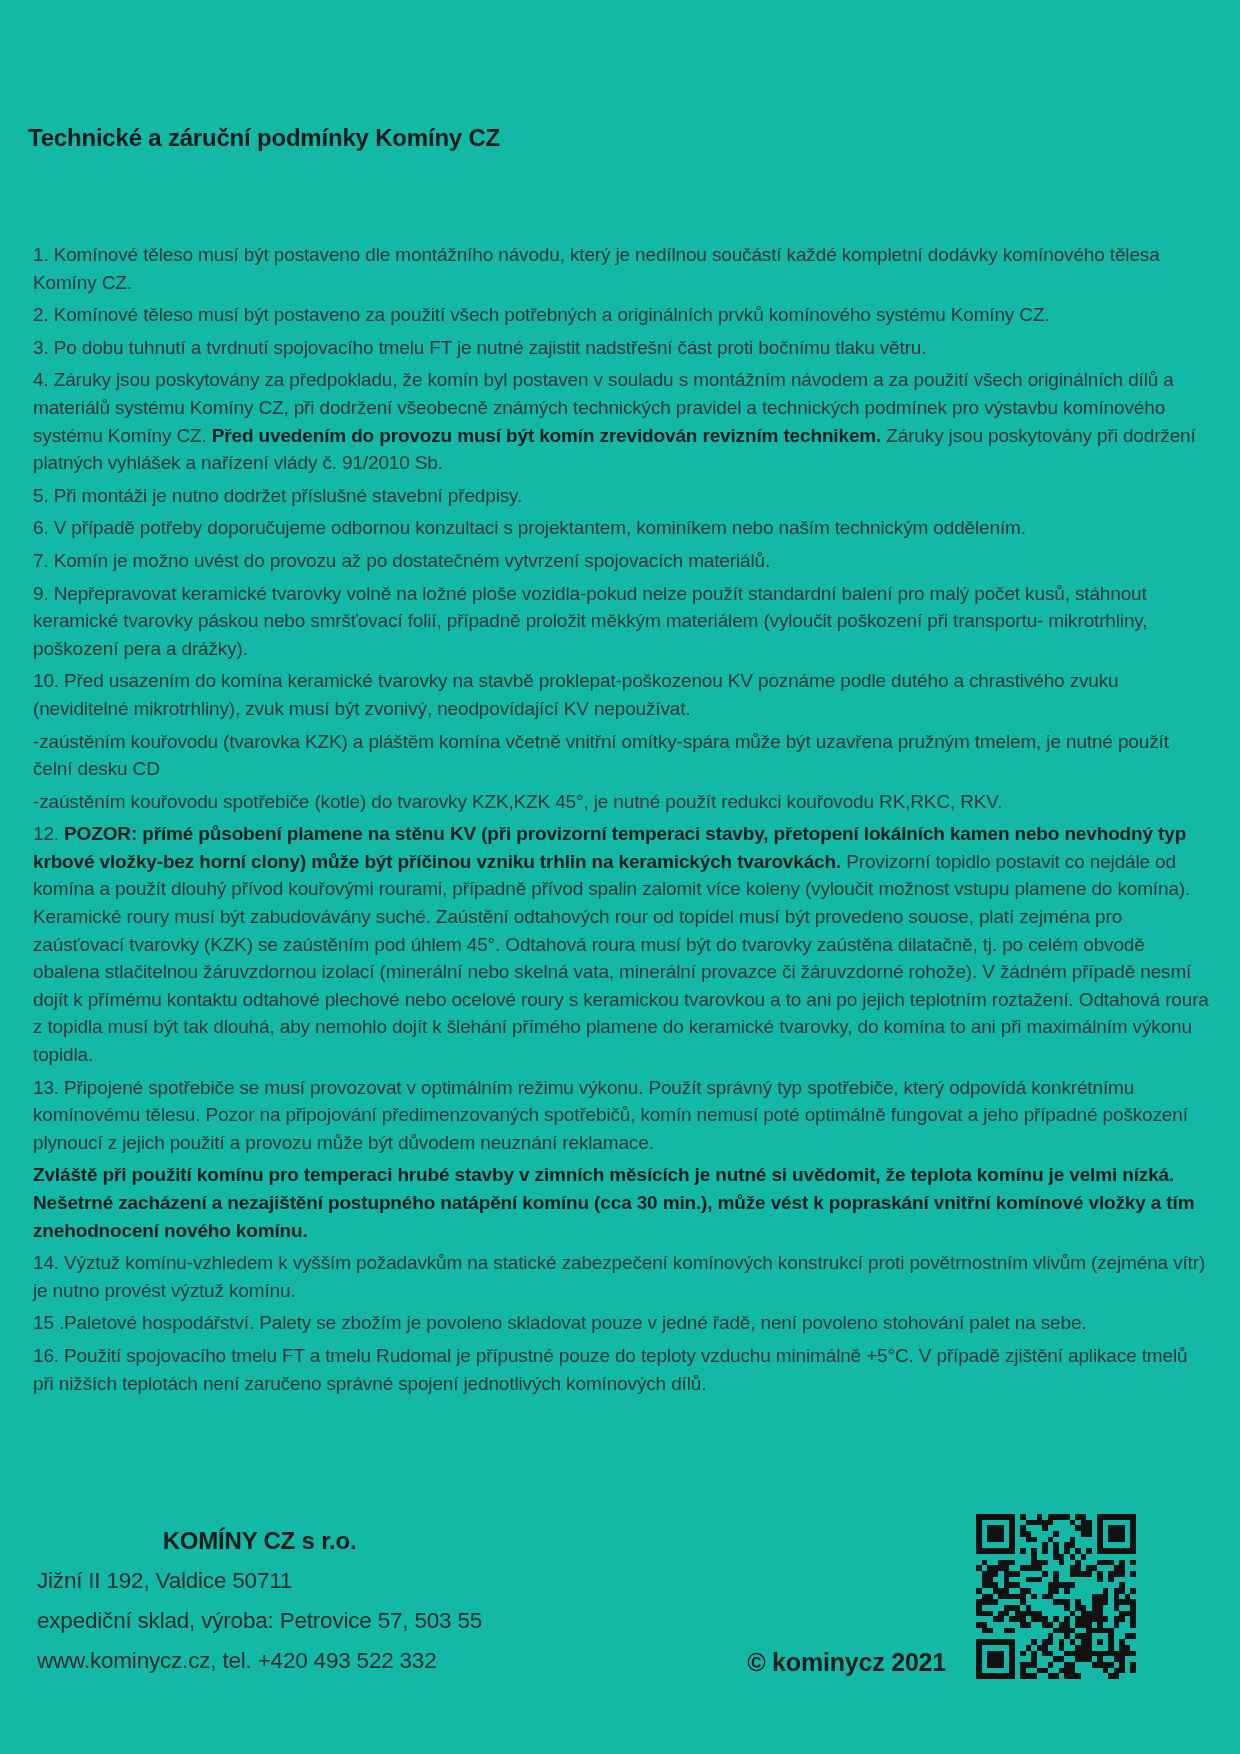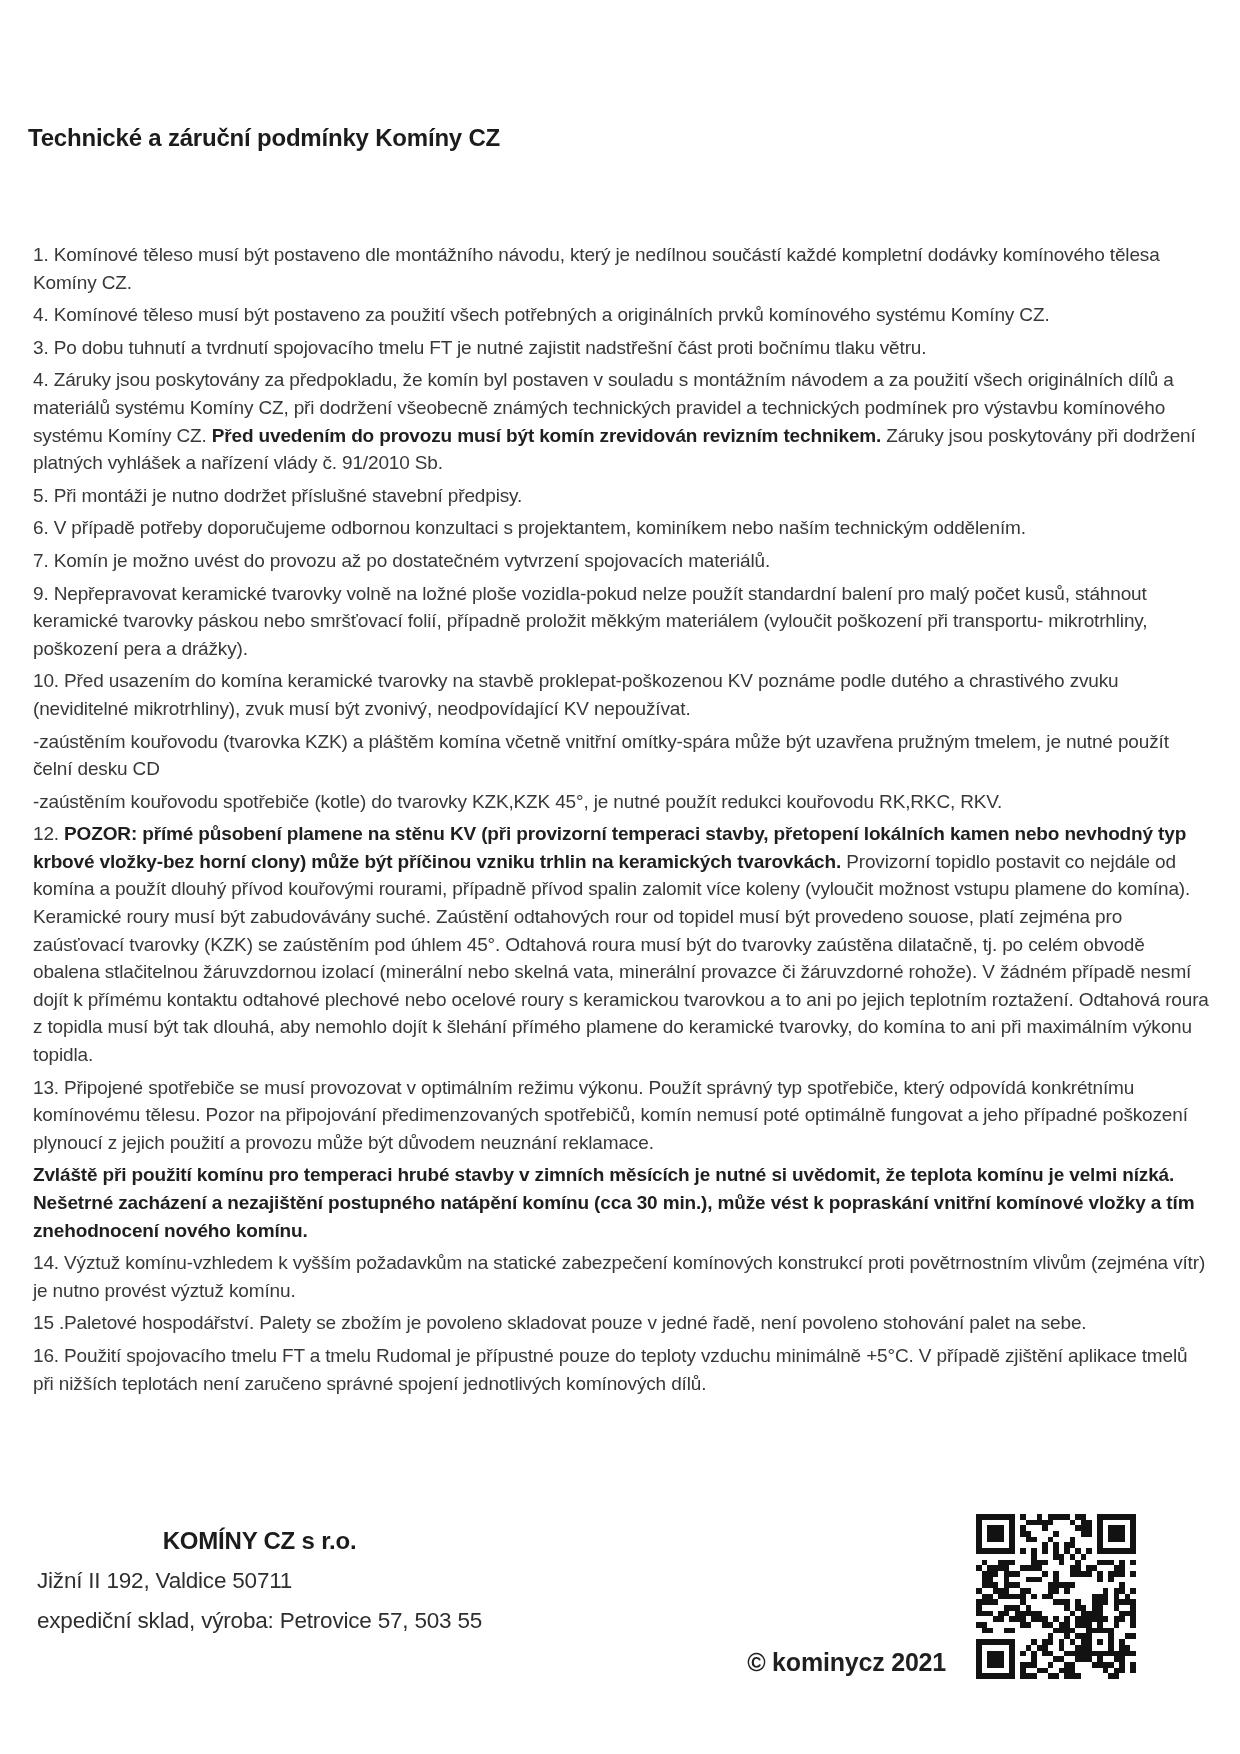--- a/index.html
+++ b/index.html
@@ -1,21 +1,21 @@
 <!DOCTYPE html>
 <html><head>
 <meta charset="utf-8">
 <style>
   html, body { margin: 0; padding: 0; background: #e8e8e8; }
   .page {
     position: relative;
     width: 1240px;
     height: 1754px;
     margin: 0 auto;
-    background: #ffffff;
+    background: #14b8a6;
     font-family: "Liberation Sans", sans-serif;
     color: #383838;
     overflow: hidden;
   }
   .doc-title {
     position: absolute;
     left: 28px;
     top: 124px;
     margin: 0;
     font-size: 24px;
@@ -69,21 +69,21 @@
 </style>
 </head>
 <body>
 
 <div class="page">
 
   <h1 class="doc-title">Technické a záruční podmínky Komíny CZ</h1>
 
   <div class="terms" id="terms">
       <p><span>1. Komínové těleso musí být postaveno dle montážního návodu, který je nedílnou součástí každé kompletní dodávky komínového tělesa Komíny CZ.</span></p>
-      <p><span>4. Komínové těleso musí být postaveno za použití všech potřebných a originálních prvků komínového systému Komíny CZ.</span></p>
+      <p><span>2. Komínové těleso musí být postaveno za použití všech potřebných a originálních prvků komínového systému Komíny CZ.</span></p>
       <p><span>3. Po dobu tuhnutí a tvrdnutí spojovacího tmelu FT je nutné zajistit nadstřešní část proti bočnímu tlaku větru.</span></p>
       <p><span>4. Záruky jsou poskytovány za předpokladu, že komín byl postaven v souladu s montážním návodem a za použití všech originálních dílů a materiálů systému Komíny CZ, při dodržení všeobecně známých technických pravidel a technických podmínek pro výstavbu komínového systému Komíny CZ. </span><b>Před uvedením do provozu musí být komín zrevidován revizním technikem.</b><span> Záruky jsou poskytovány při dodržení platných vyhlášek a nařízení vlády č. 91/2010 Sb.</span></p>
       <p><span>5. Při montáži je nutno dodržet příslušné stavební předpisy.</span></p>
       <p><span>6. V případě potřeby doporučujeme odbornou konzultaci s projektantem, kominíkem nebo naším technickým oddělením.</span></p>
       <p><span>7. Komín je možno uvést do provozu až po dostatečném vytvrzení spojovacích materiálů.</span></p>
       <p><span>9. Nepřepravovat keramické tvarovky volně na ložné ploše vozidla-pokud nelze použít standardní balení pro malý počet kusů, stáhnout keramické tvarovky páskou nebo smršťovací folií, případně proložit měkkým materiálem (vyloučit poškození při transportu- mikrotrhliny, poškození pera a drážky).</span></p>
       <p><span>10. Před usazením do komína keramické tvarovky na stavbě proklepat-poškozenou KV poznáme podle dutého a chrastivého zvuku (neviditelné mikrotrhliny), zvuk musí být zvonivý, neodpovídající KV nepoužívat.</span></p>
       <p><span>-zaústěním kouřovodu (tvarovka KZK) a pláštěm komína včetně vnitřní omítky-spára může být uzavřena pružným tmelem, je nutné použít čelní desku CD</span></p>
       <p><span>-zaústěním kouřovodu spotřebiče (kotle) do tvarovky KZK,KZK 45°, je nutné použít redukci kouřovodu RK,RKC, RKV.</span></p>
       <p><span>12. </span><b>POZOR: přímé působení plamene na stěnu KV (při provizorní temperaci stavby, přetopení lokálních kamen nebo nevhodný typ krbové vložky-bez horní clony) může být příčinou vzniku trhlin na keramických tvarovkách.</b><span> Provizorní topidlo postavit co nejdále od komína a použít dlouhý přívod kouřovými rourami, případně přívod spalin zalomit více koleny (vyloučit možnost vstupu plamene do komína). Keramické roury musí být zabudovávány suché. Zaústění odtahových rour od topidel musí být provedeno souose, platí zejména pro zaúsťovací tvarovky (KZK) se zaústěním pod úhlem 45°. Odtahová roura musí být do tvarovky zaústěna dilatačně, tj. po celém obvodě obalena stlačitelnou žáruvzdornou izolací (minerální nebo skelná vata, minerální provazce či žáruvzdorné rohože). V žádném případě nesmí dojít k přímému kontaktu odtahové plechové nebo ocelové roury s keramickou tvarovkou a to ani po jejich teplotním roztažení. Odtahová roura z topidla musí být tak dlouhá, aby nemohlo dojít k šlehání přímého plamene do keramické tvarovky, do komína to ani při maximálním výkonu topidla.</span></p>
@@ -91,20 +91,21 @@
       <p><b>Zvláště při použití komínu pro temperaci hrubé stavby v zimních měsících je nutné si uvědomit, že teplota komínu je velmi nízká. Nešetrné zacházení a nezajištění postupného natápění komínu (cca 30 min.), může vést k popraskání vnitřní komínové vložky a tím znehodnocení nového komínu.</b></p>
       <p><span>14. Výztuž komínu-vzhledem k vyšším požadavkům na statické zabezpečení komínových konstrukcí proti povětrnostním vlivům (zejména vítr) je nutno provést výztuž komínu.</span></p>
       <p><span>15 .Paletové hospodářství. Palety se zbožím je povoleno skladovat pouze v jedné řadě, není povoleno stohování palet na sebe.</span></p>
       <p><span>16. Použití spojovacího tmelu FT a tmelu Rudomal je přípustné pouze do teploty vzduchu minimálně +5°C. V případě zjištění aplikace tmelů při nižších teplotách není zaručeno správné spojení jednotlivých komínových dílů.</span></p>
     </div>
 
   <div class="footer-block">
     <div class="company">KOMÍNY CZ s r.o.</div>
     <div>Jižní II 192, Valdice 50711</div>
     <div>expediční sklad, výroba: Petrovice 57, 503 55</div>
+    <div>www.kominycz.cz, tel. +420 493 522 332</div>
   </div>
 
   <div class="copyright">© kominycz 2021</div>
 
   <svg class="qr" id="qr" viewBox="0 0 29 29" preserveAspectRatio="none" shape-rendering="crispEdges" xmlns="http://www.w3.org/2000/svg">
       <g fill="#121212">
         <rect x="0" y="0" width="1" height="1"></rect>
         <rect x="1" y="0" width="1" height="1"></rect>
         <rect x="2" y="0" width="1" height="1"></rect>
         <rect x="3" y="0" width="1" height="1"></rect>

